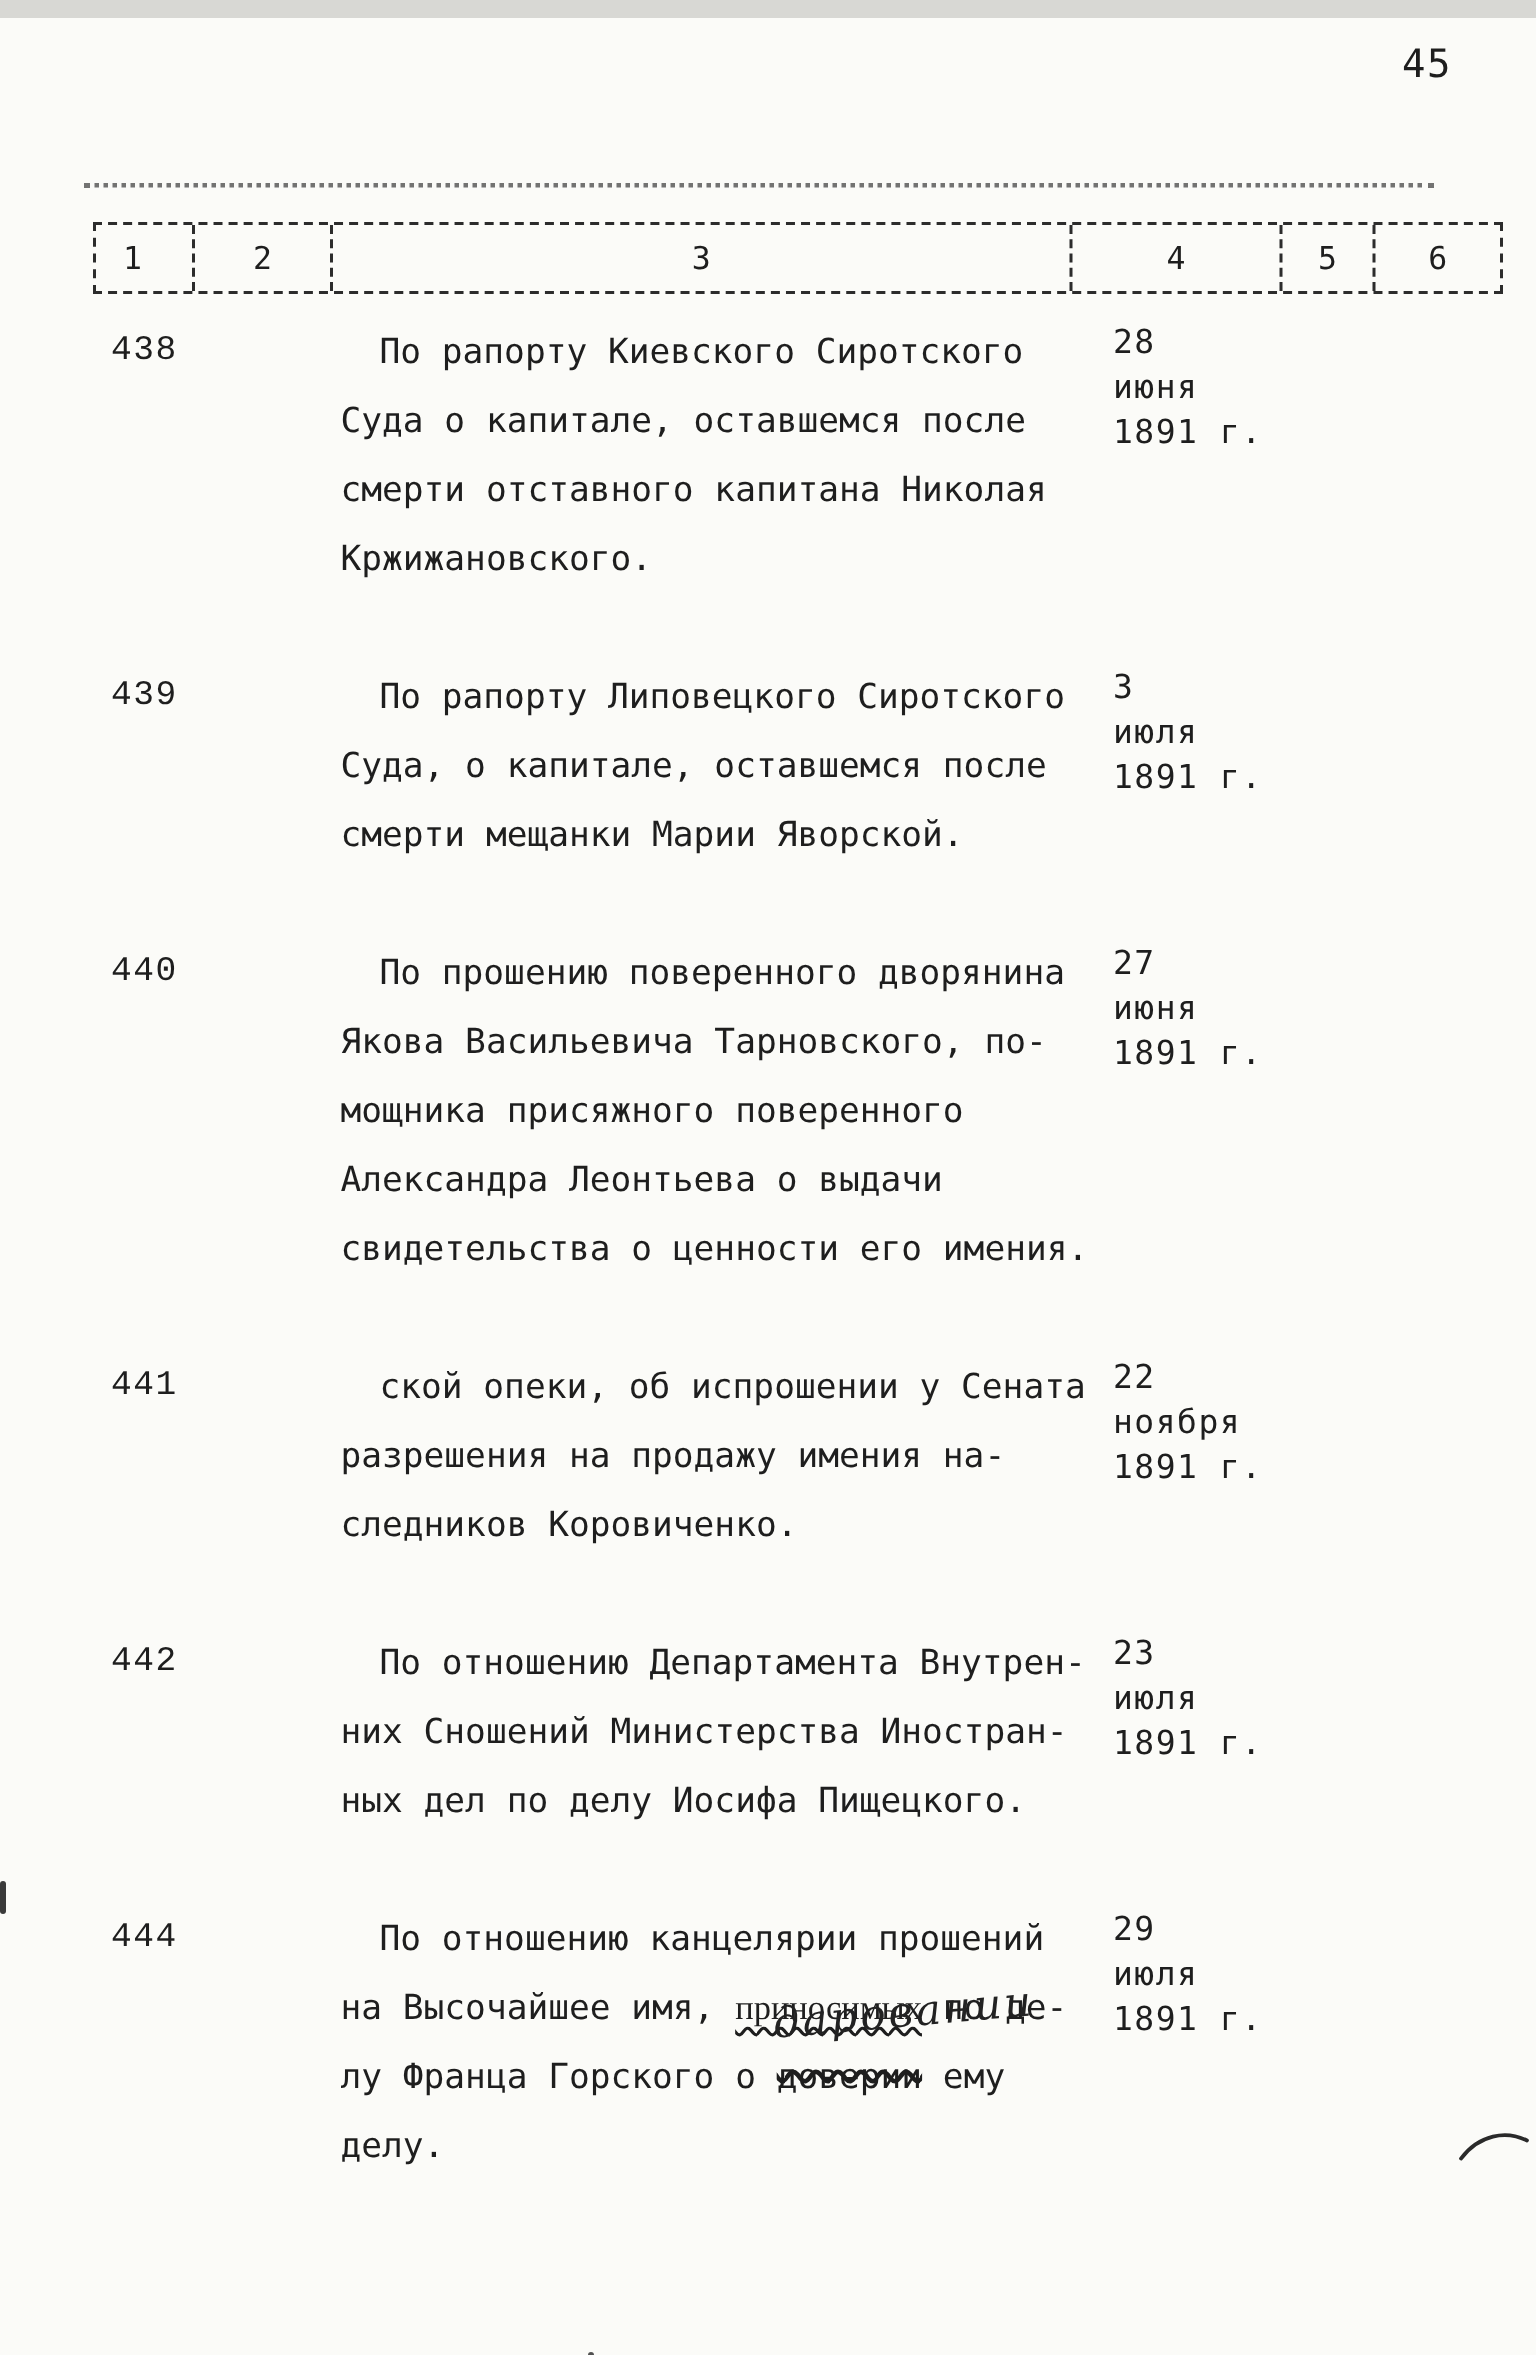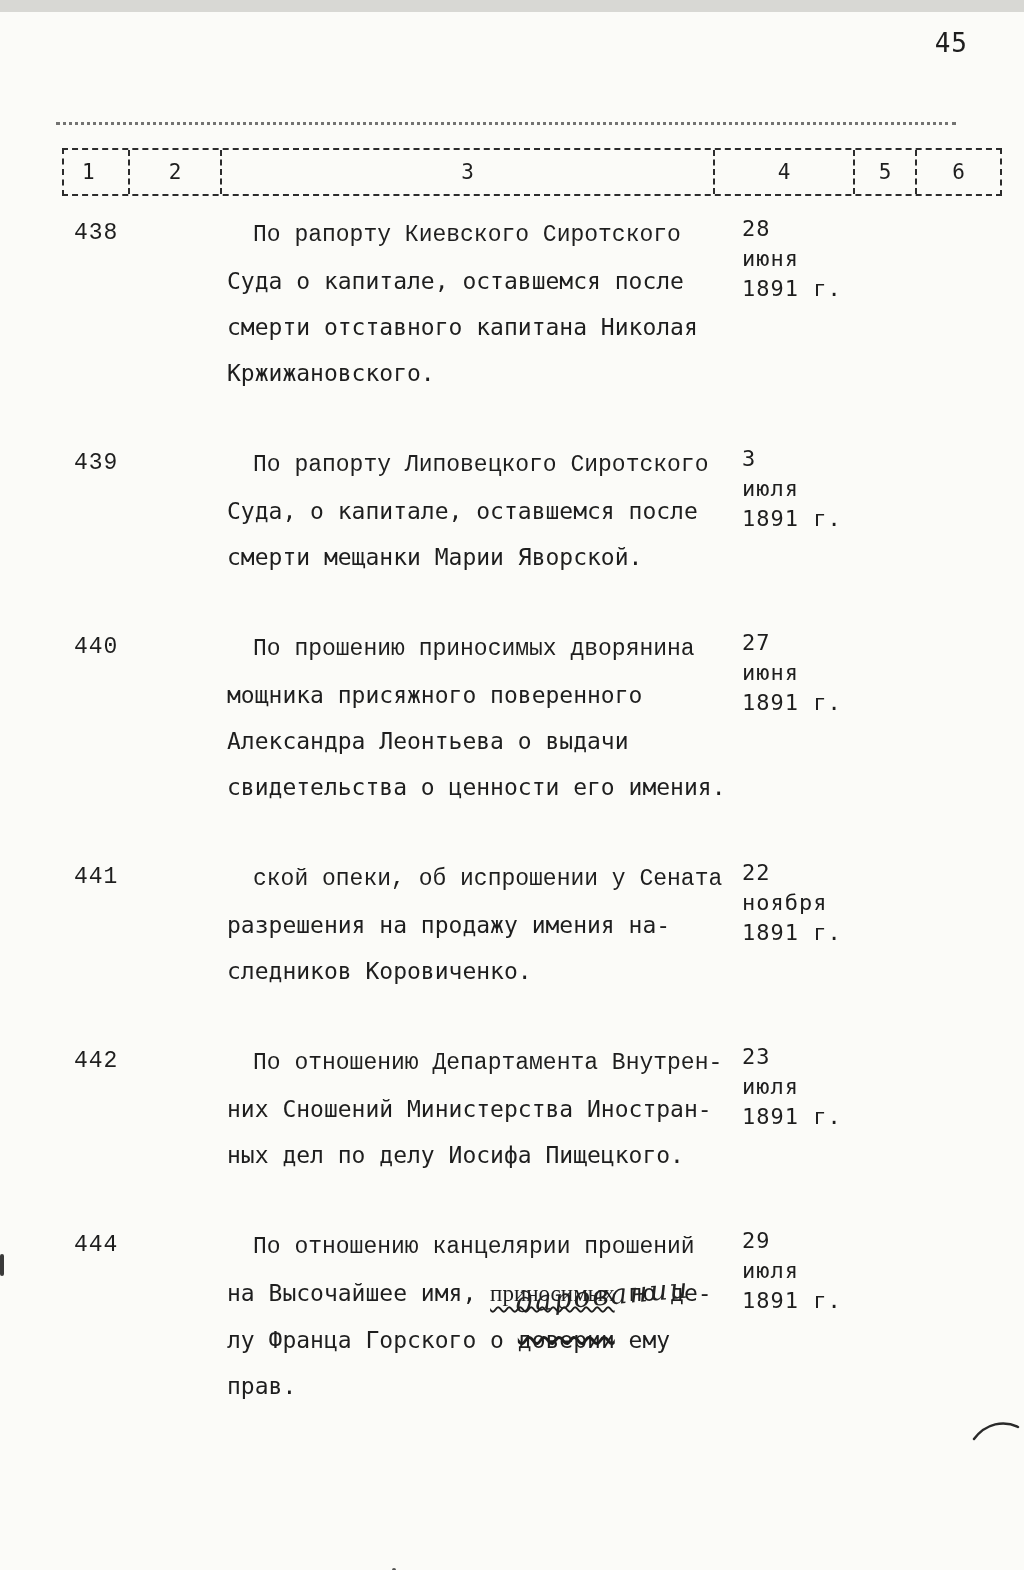--- a/index.html
+++ b/index.html
@@ -70,21 +70,21 @@
     padding-top: 8px;
     letter-spacing: 1px;
     font-family: Liberation Mono, monospace;
   }
   .entry-desc {
     position: relative;
     font-size: 23px;
     line-height: 46px;
     white-space: nowrap;
   }
-  .entry-desc .line:first-child { text-indent: 26px; font-family: Liberation Mono, monospace; }
+  .entry-desc .line:first-child { text-indent: 26px; }
   .entry-date {
     text-align: left;
     font-size: 22px;
     line-height: 30px;
     padding-top: 2px;
     letter-spacing: 1px;
   }
   .wavy {
     text-decoration: underline;
     text-decoration-style: wavy;
@@ -184,21 +184,22 @@
     <div class="entry-date">
           <div>3</div>
           <div>июля</div>
           <div>1891 г.</div>
         </div>
   </div>
 
   <div class="entry">
     <div class="entry-number">440</div>
     <div class="entry-desc">
-          <div class="line"><span>По прошению приносимых дворянина</span></div>
+          <div class="line"><span>По прошению поверенного дворянина</span></div>
+          <div class="line"><span>Якова Васильевича Тарновского, по-</span></div>
           <div class="line"><span>мощника присяжного поверенного</span></div>
           <div class="line"><span>Александра Леонтьева о выдачи</span></div>
           <div class="line"><span>свидетельства о ценности его имения.</span></div>
         </div>
     <div class="entry-date">
           <div>27</div>
           <div>июня</div>
           <div>1891 г.</div>
         </div>
   </div>
@@ -230,21 +231,21 @@
           <div>1891 г.</div>
         </div>
   </div>
 
   <div class="entry">
     <div class="entry-number">444</div>
     <div class="entry-desc">
           <div class="line"><span>По отношению канцелярии прошений</span></div>
           <div class="line"><span>на Высочайшее имя, </span><span class="wavy">приносимых</span><span> по де-</span></div>
           <div class="line"><span>лу Франца Горского о </span><span class="strike">доверии</span><span> ему</span></div>
-          <div class="line"><span>прав.</span></div>
+          <div class="line"><span>делу.</span></div>
           <span class="handwritten">даровании</span>
         </div>
     <div class="entry-date">
           <div>29</div>
           <div>июля</div>
           <div>1891 г.</div>
         </div>
   </div>
 </div>
 

